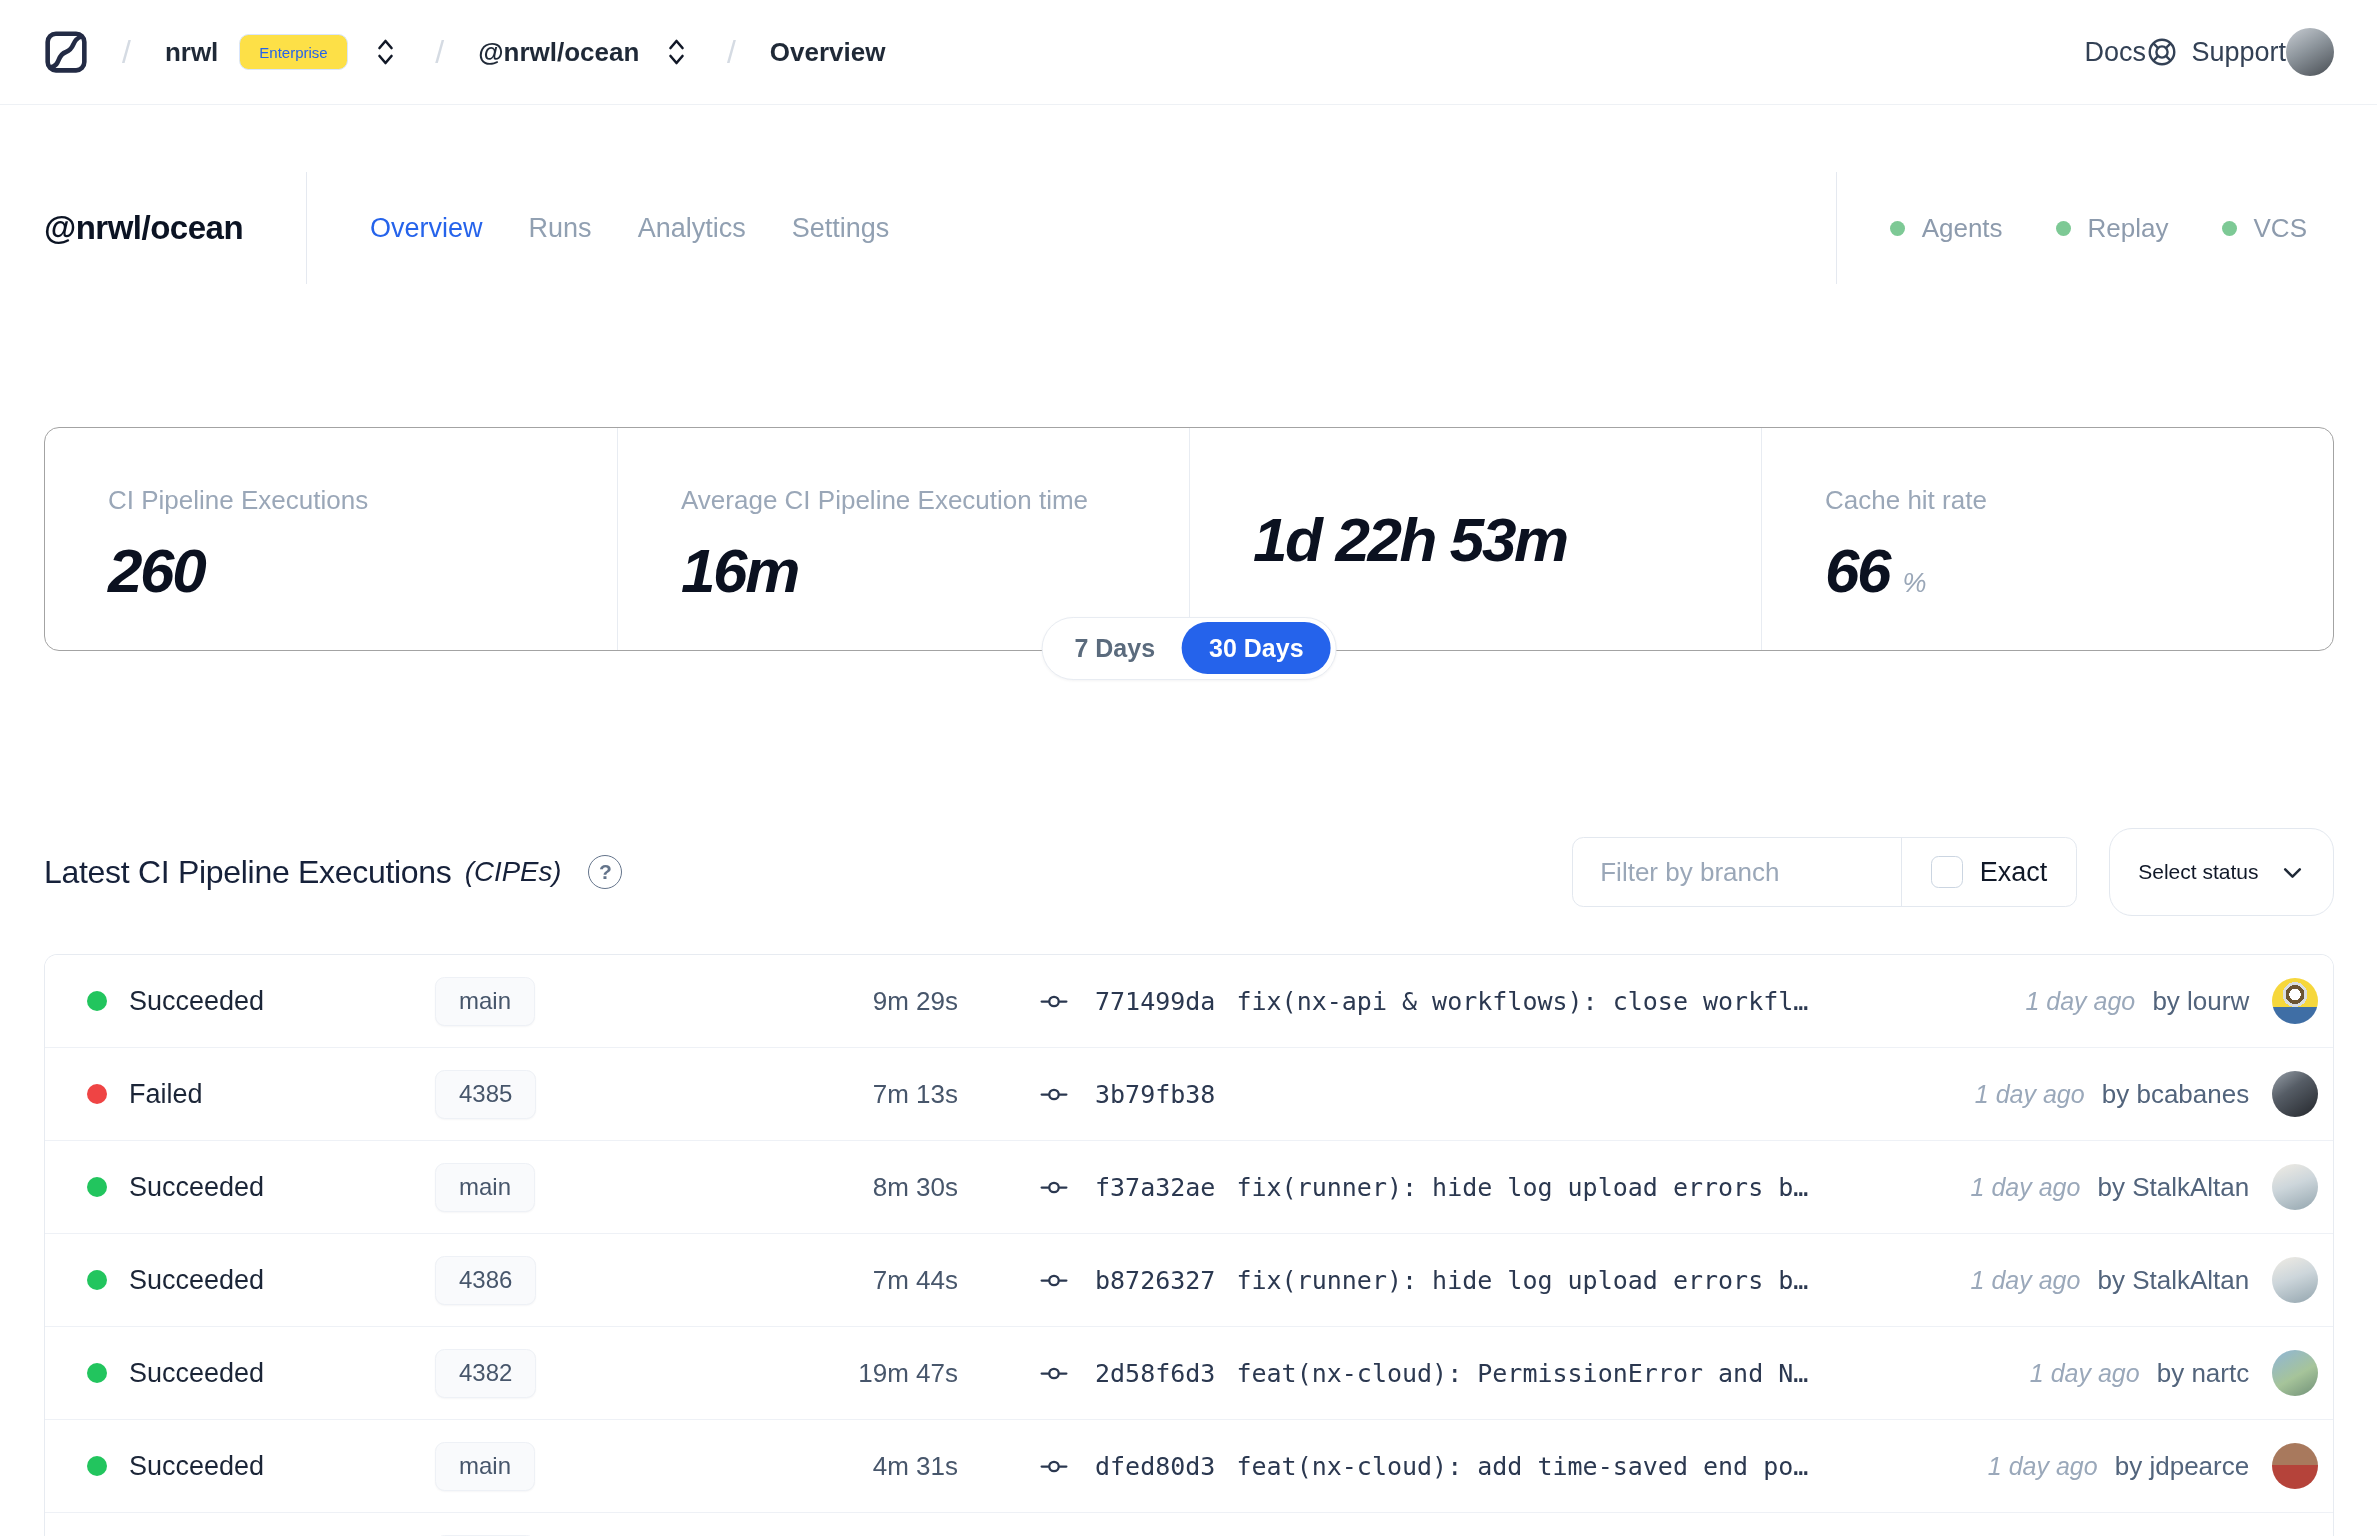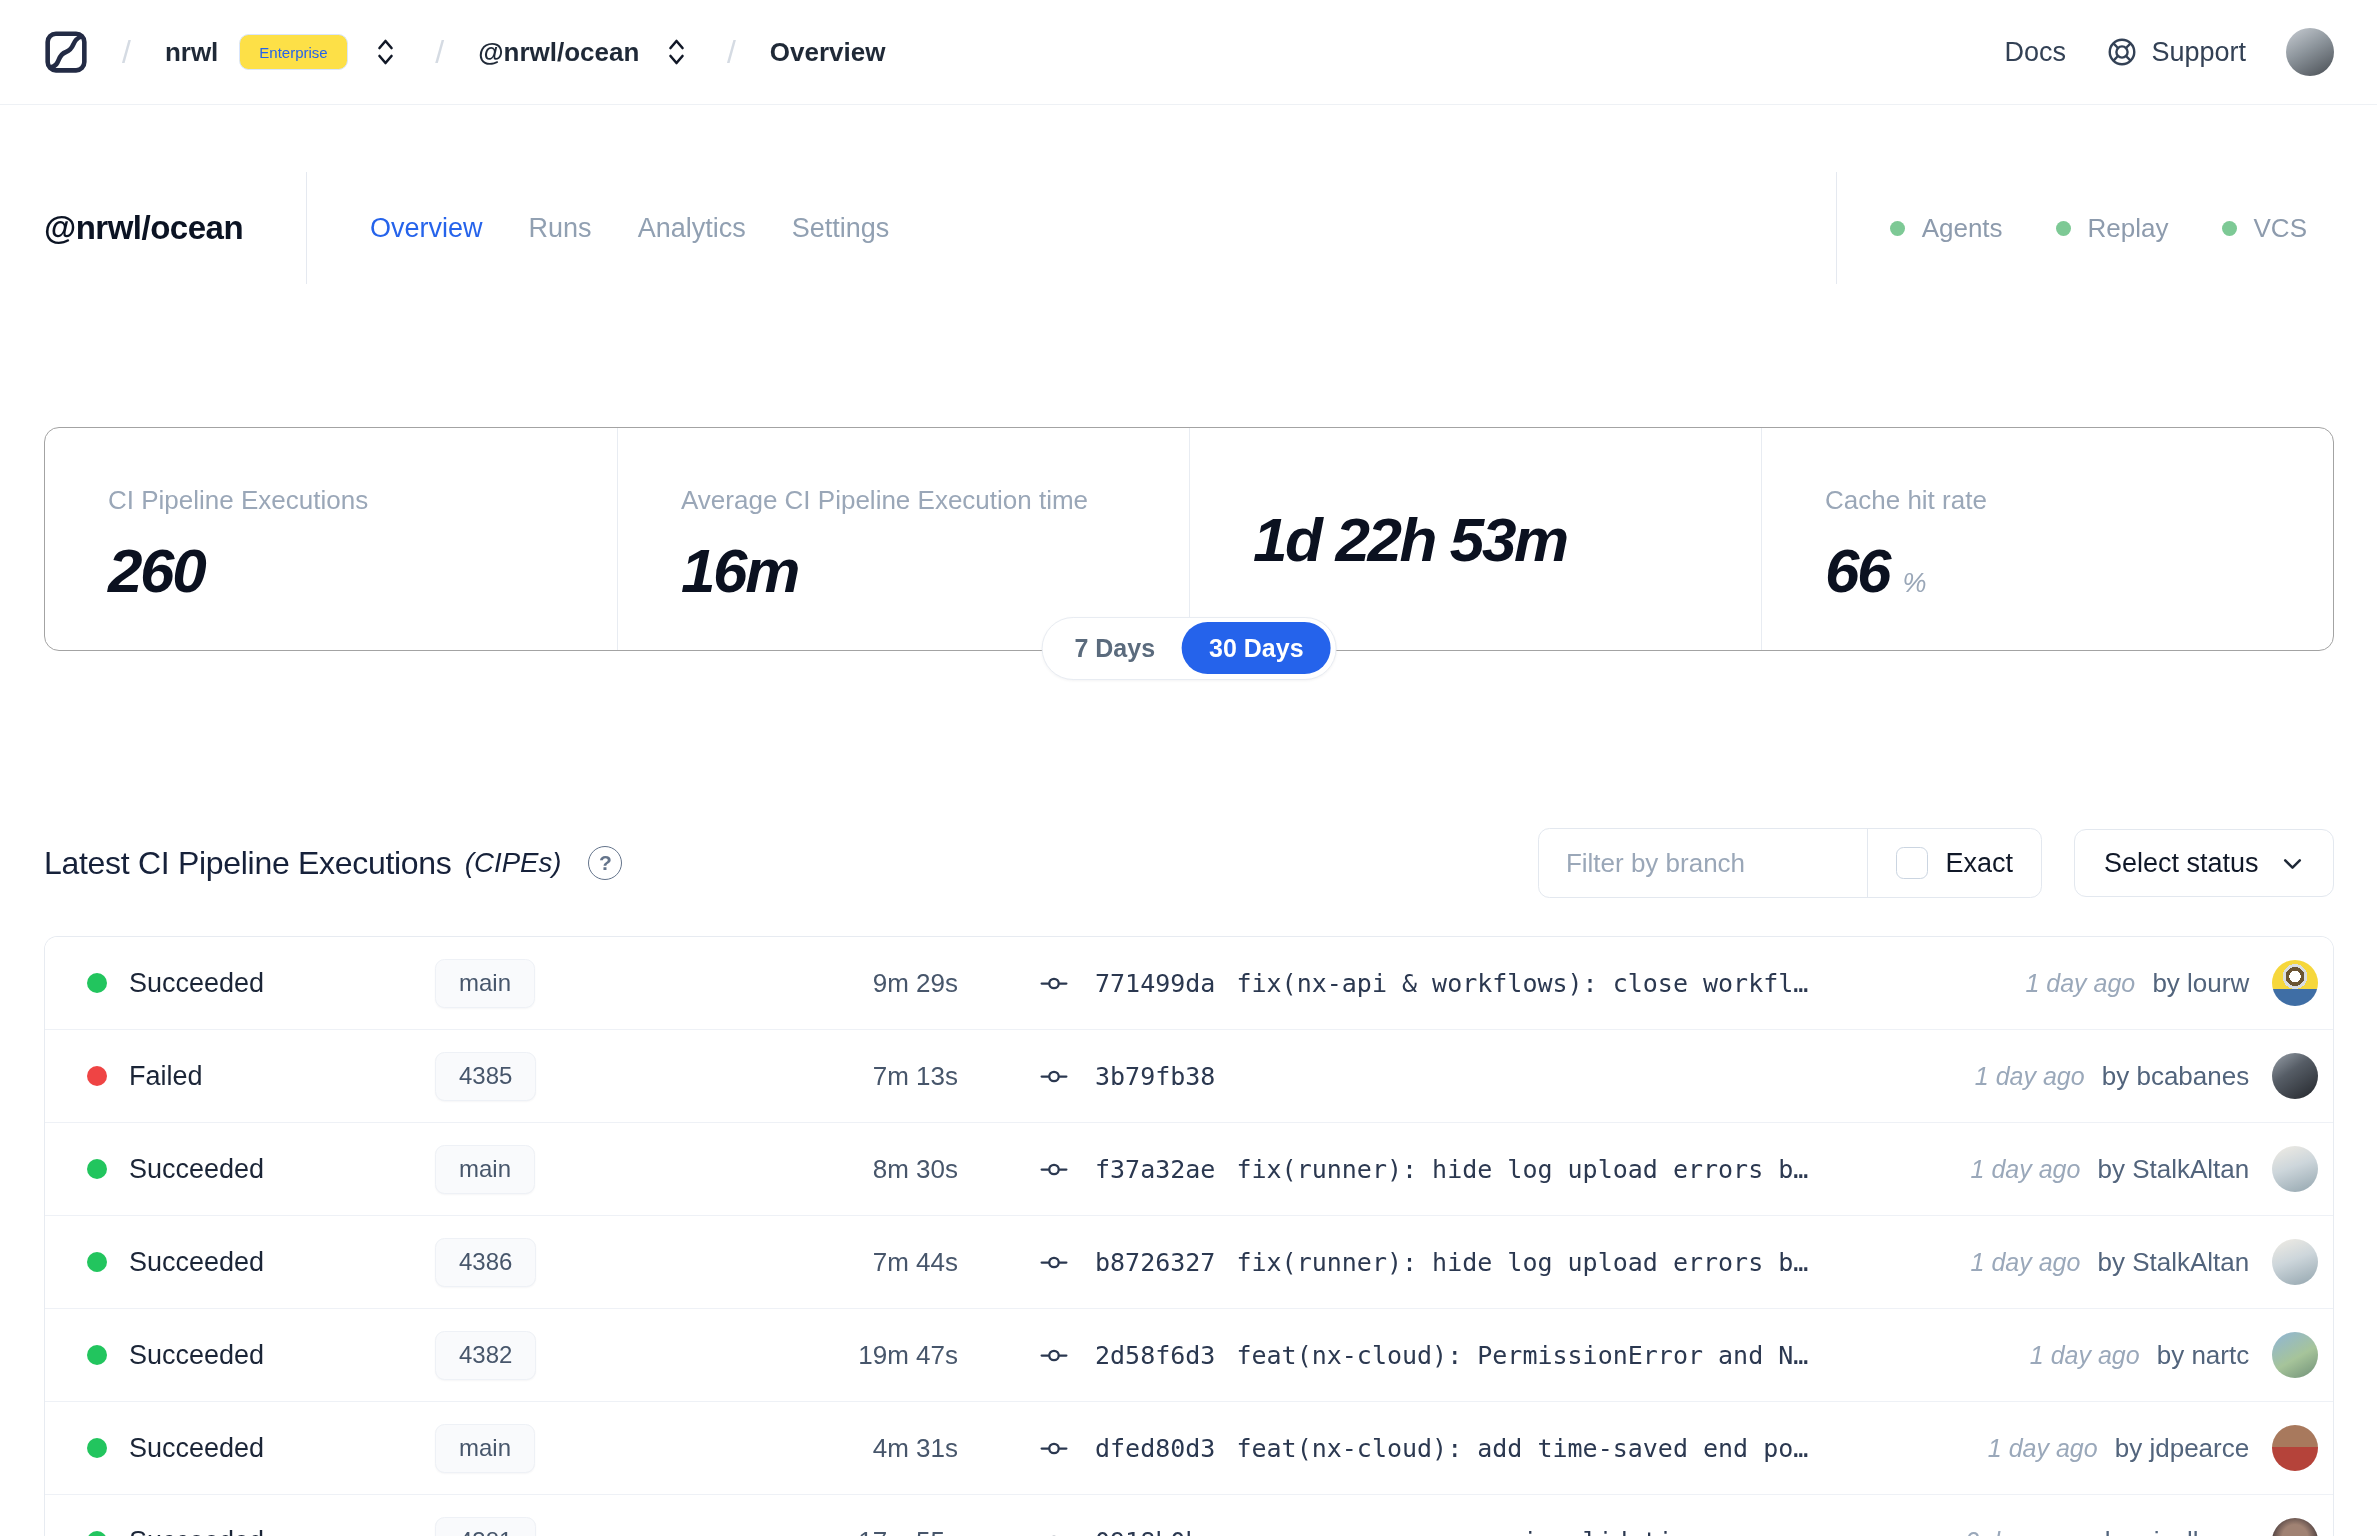--- a/index.html
+++ b/index.html
@@ -11,21 +11,21 @@
     justify-content:space-between; border-bottom:1px solid #eef1f5; background:#fff; }
   .nav-left { display:flex; align-items:center; gap:34px; }
   .logo { display:flex; align-items:center; }
   .slash { color:#d5dbe3; font-size:32px; font-weight:300; }
   .crumb { font-size:26px; font-weight:600; color:#1f2937; cursor:pointer; }
   .crumb.page { cursor:default; }
   .grp { display:flex; align-items:center; gap:21px; }
   .badge-ent { font-size:15px; color:#2563eb; background:#fde047;
     border:1px solid #d9e6fd; border-radius:9.5px; padding:8.6px 19px; font-weight:500; }
   .selector { background:none; border:none; cursor:pointer; display:flex; padding:3.8px; }
-  .nav-right { display:flex; align-items:center; gap:40px; }
+  .nav-right { display:flex; align-items:center; }
   .nav-link { font-size:27px; color:#334155; font-weight:500; cursor:pointer;
     display:flex; align-items:center; gap:13.3px; text-decoration:none; }
   .avatar { border-radius:50%; display:inline-block; flex:none; }
   .nav-avatar { width:48px; height:48px;
     background:linear-gradient(150deg,#c9ced4 0%,#8d959c 45%,#474c52 100%); cursor:pointer; }
 
   
   .page-head { display:flex; align-items:center; padding:0 44px; margin-top:67px; }
   .page-title { font-size:33px; font-weight:700; color:#0b1323; letter-spacing:-0.5px; }
   .vdiv { width:1px; height:112px; background:#e5e9f0; flex:none; }
@@ -64,22 +64,22 @@
   .controls { margin-left:auto; display:flex; align-items:center; gap:32px; }
   .filter-group { display:flex; align-items:center; border:1px solid #e3e8ef;
     border-radius:11.4px; height:70px; background:#fff; }
   .filter-input { border:none; outline:none; font-size:26px; padding:0 9.5px 0 27px;
     width:328px; color:#0f172a; font-family:inherit; background:transparent; }
   .filter-input::placeholder { color:#9aa7b8; }
   .fg-div { width:1px; height:100%; background:#e3e8ef; }
   .exact { display:flex; align-items:center; gap:17px; padding:0 28.5px; cursor:pointer; }
   .checkbox { width:32px; height:32px; border:1.9px solid #cbd5e1; border-radius:7.6px; background:#fff; }
   .exact-label { font-size:27px; color:#101828; }
-  .status-btn { display:flex; align-items:center; gap:21px; height:68px; border:1px solid #e3e8ef;
-    border-radius:12px; background:#fff; padding:0 28.5px; font-size:27px; font-weight:500;
+  .status-btn { display:flex; align-items:center; gap:21px; height:88px; border:1px solid #e3e8ef;
+    border-radius:23px; background:#fff; padding:0 28.5px; font-size:21px; font-weight:500;
     color:#101828; cursor:pointer; font-family:inherit; }
 
   
   .table { margin:38px 44px 0; border:1px solid #e7ebf1; border-bottom:none;
     border-radius:13.3px 13.3px 0 0; overflow:hidden; background:#fff; }
   .row { display:flex; align-items:center; height:93px; border-bottom:1px solid #eef1f6;
     background:#fff; cursor:pointer; }
   .cell-status { display:flex; align-items:center; width:390px; padding-left:42px; gap:22px; flex:none; }
   .dot { width:20px; height:20px; border-radius:50%; flex:none; }
   .status-text { font-size:27px; font-weight:500; color:#1b2537; }

